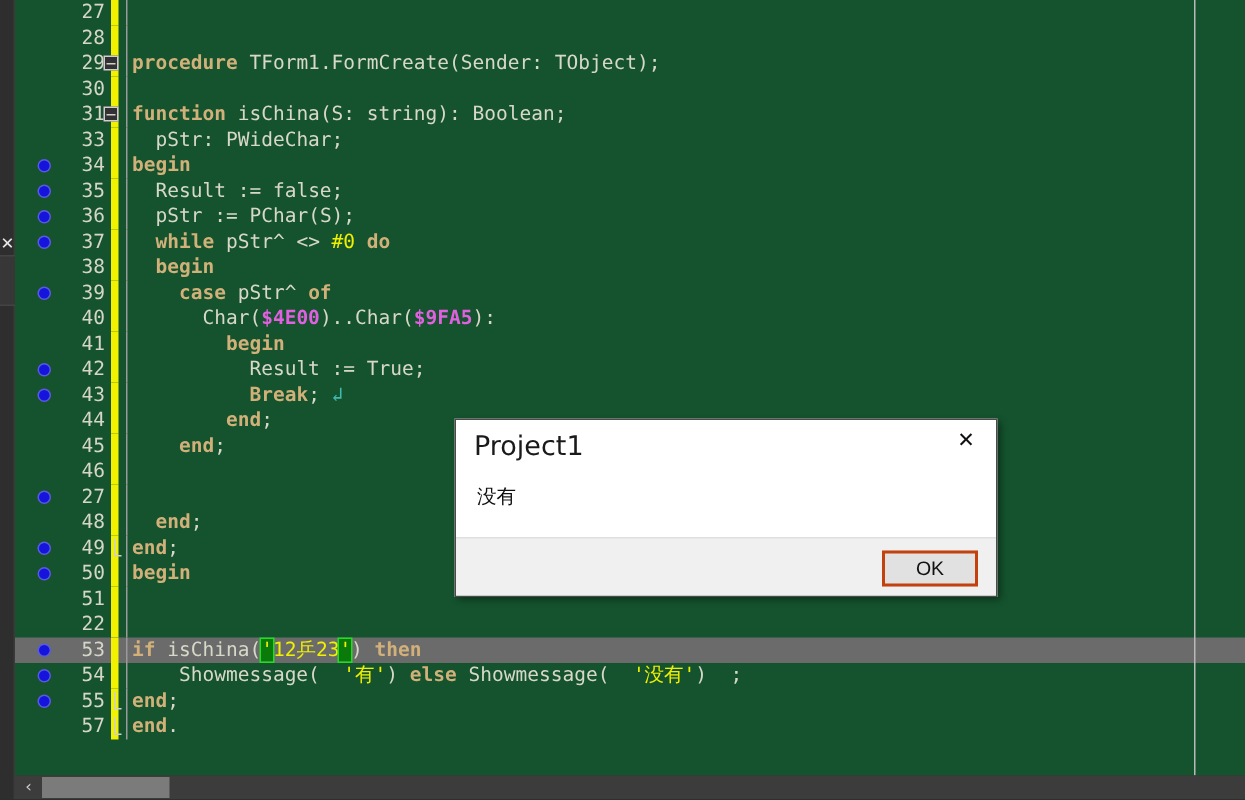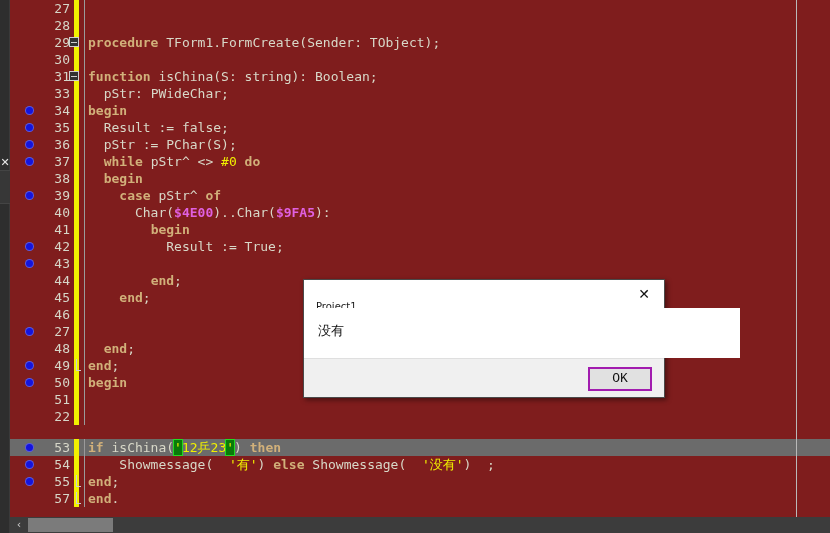--- a/index.html
+++ b/index.html
@@ -43,39 +43,39 @@
     background: #373737;
     border-top: 1px solid #444;
     border-bottom: 1px solid #444;
   }
 
   
   .editor {
     position: absolute;
     left: 10px; top: 0;
     width: 820px; height: 517px;
-    background: #7f1d1d;
+    background: #14532d;
     overflow: hidden;
   }
 
   .code-rows {
     position: absolute;
     left: 0; top: 0;
     width: 820px;
   }
 
   .row {
     position: relative;
     height: 17px;
     width: 820px;
     white-space: pre;
     font-size: 13px;
     line-height: 17px;
   }
-  .row.sel { background: #6b6b6b; margin-top: 14px; }
+  .row.sel { background: #6b6b6b; }
 
   
   .dot {
     position: absolute;
     left: 16px; top: 5px;
     width: 7px; height: 7px;
     border-radius: 50%;
     background: #1414dd;
     box-shadow: 0 0 0 1px #5a5ae0;
   }
@@ -184,37 +184,37 @@
     position: absolute;
     left: 303px; top: 279px;
     width: 362px; height: 119px;
     background: #ffffff;
     border: 1px solid #4a4a4a;
     box-shadow: 2px 2px 5px rgba(0,0,0,0.45);
     font-family: "DejaVu Sans", sans-serif;
   }
   .dlg-title {
     position: absolute;
-    left: 12px; top: 21px;
-    font-size: 10px;
+    left: 12px; top: 7px;
+    font-size: 18px;
     color: #1a1a1a;
   }
   .dlg-close {
     position: absolute;
     right: 0px; top: 0px;
     width: 40px; height: 28px;
     color: #111;
     font-size: 14px;
     line-height: 28px;
     text-align: center;
   }
   .dlg-body {
     position: absolute;
     left: 0; top: 28px;
-    width: 436px; height: 50px;
+    width: 360px; height: 50px;
     background: #ffffff;
     text-align: center;
   }
   .dlg-msg {
     position: absolute;
     left: 14px; top: 14px;
     font-size: 13px;
     color: #111;
   }
   .dlg-footer {
@@ -222,26 +222,26 @@
     left: 0; top: 78px;
     width: 360px; height: 39px;
     background: #f0f0f0;
     border-top: 1px solid #dfdfdf;
   }
   .dlg-ok {
     position: absolute;
     left: 284px; top: 8px;
     width: 64px; height: 24px;
     background: #e1e1e1;
-    border: 2px solid #a21caf;
+    border: 2px solid #c2410c;
     color: #111;
     font-size: 13px;
     line-height: 20px;
     text-align: center;
-    font-family: Liberation Mono, monospace;
+    font-family: Liberation Sans, sans-serif;
   }
 </style>
 </head>
 <body>
 
 <div id="app">
 
   <div class="dock-strip">
     <div class="dock-close">✕</div>
     <div class="dock-panel"></div>
@@ -257,21 +257,21 @@
         <div class="row"><div class="lineno">33</div><div class="modbar"></div><div class="gline"></div><div class="code">  <span class="id">pStr</span>: <span class="id">PWideChar</span>;</div></div>
         <div class="row"><div class="dot"></div><div class="lineno">34</div><div class="modbar"></div><div class="gline"></div><div class="code"><span class="kw">begin</span></div></div>
         <div class="row"><div class="dot"></div><div class="lineno">35</div><div class="modbar"></div><div class="gline"></div><div class="code">  <span class="id">Result</span> := <span class="id">false</span>;</div></div>
         <div class="row"><div class="dot"></div><div class="lineno">36</div><div class="modbar"></div><div class="gline"></div><div class="code">  <span class="id">pStr</span> := <span class="id">PChar</span>(<span class="id">S</span>);</div></div>
         <div class="row"><div class="dot"></div><div class="lineno">37</div><div class="modbar"></div><div class="gline"></div><div class="code">  <span class="kw">while</span> <span class="id">pStr</span>^ &lt;&gt; <span class="hash">#0</span> <span class="kw">do</span></div></div>
         <div class="row"><div class="lineno">38</div><div class="modbar"></div><div class="gline"></div><div class="code">  <span class="kw">begin</span></div></div>
         <div class="row"><div class="dot"></div><div class="lineno">39</div><div class="modbar"></div><div class="gline"></div><div class="code">    <span class="kw">case</span> <span class="id">pStr</span>^ <span class="kw">of</span></div></div>
         <div class="row"><div class="lineno">40</div><div class="modbar"></div><div class="gline"></div><div class="code">      <span class="id">Char</span>(<span class="num">$4E00</span>)..<span class="id">Char</span>(<span class="num">$9FA5</span>):</div></div>
         <div class="row"><div class="lineno">41</div><div class="modbar"></div><div class="gline"></div><div class="code">        <span class="kw">begin</span></div></div>
         <div class="row"><div class="dot"></div><div class="lineno">42</div><div class="modbar"></div><div class="gline"></div><div class="code">          <span class="id">Result</span> := <span class="id">True</span>;</div></div>
-        <div class="row"><div class="dot"></div><div class="lineno">43</div><div class="modbar"></div><div class="gline"></div></div>
+        <div class="row"><div class="dot"></div><div class="lineno">43</div><div class="modbar"></div><div class="gline"></div><div class="code">          <span class="kw">Break</span>; <span class="brk">↲</span></div></div>
         <div class="row"><div class="lineno">44</div><div class="modbar"></div><div class="gline"></div><div class="code">        <span class="kw">end</span>;</div></div>
         <div class="row"><div class="lineno">45</div><div class="modbar"></div><div class="gline"></div><div class="code">    <span class="kw">end</span>;</div></div>
         <div class="row"><div class="lineno">46</div><div class="modbar"></div><div class="gline"></div><div class="code"></div></div>
         <div class="row"><div class="dot"></div><div class="lineno">27</div><div class="modbar"></div><div class="gline"></div></div>
         <div class="row"><div class="lineno">48</div><div class="modbar"></div><div class="gline"></div><div class="code">  <span class="kw">end</span>;</div></div>
         <div class="row"><div class="dot"></div><div class="lineno">49</div><div class="modbar"></div><div class="gline"></div><div class="foldend"></div><div class="code"><span class="kw">end</span>;</div></div>
         <div class="row"><div class="dot"></div><div class="lineno">50</div><div class="modbar"></div><div class="gline"></div><div class="code"><span class="kw">begin</span></div></div>
         <div class="row"><div class="lineno">51</div><div class="modbar"></div><div class="gline"></div><div class="code"></div></div>
         <div class="row"><div class="lineno">22</div><div class="modbar"></div><div class="gline"></div><div class="code"></div></div>
         <div class="row sel"><div class="dot"></div><div class="lineno">53</div><div class="modbar"></div><div class="gline"></div><div class="code"><span class="kw">if</span> <span class="id">isChina</span>(<span class="quotebox">'</span><span class="str">12乒23</span><span class="quotebox">'</span>) <span class="kw">then</span></div></div>

